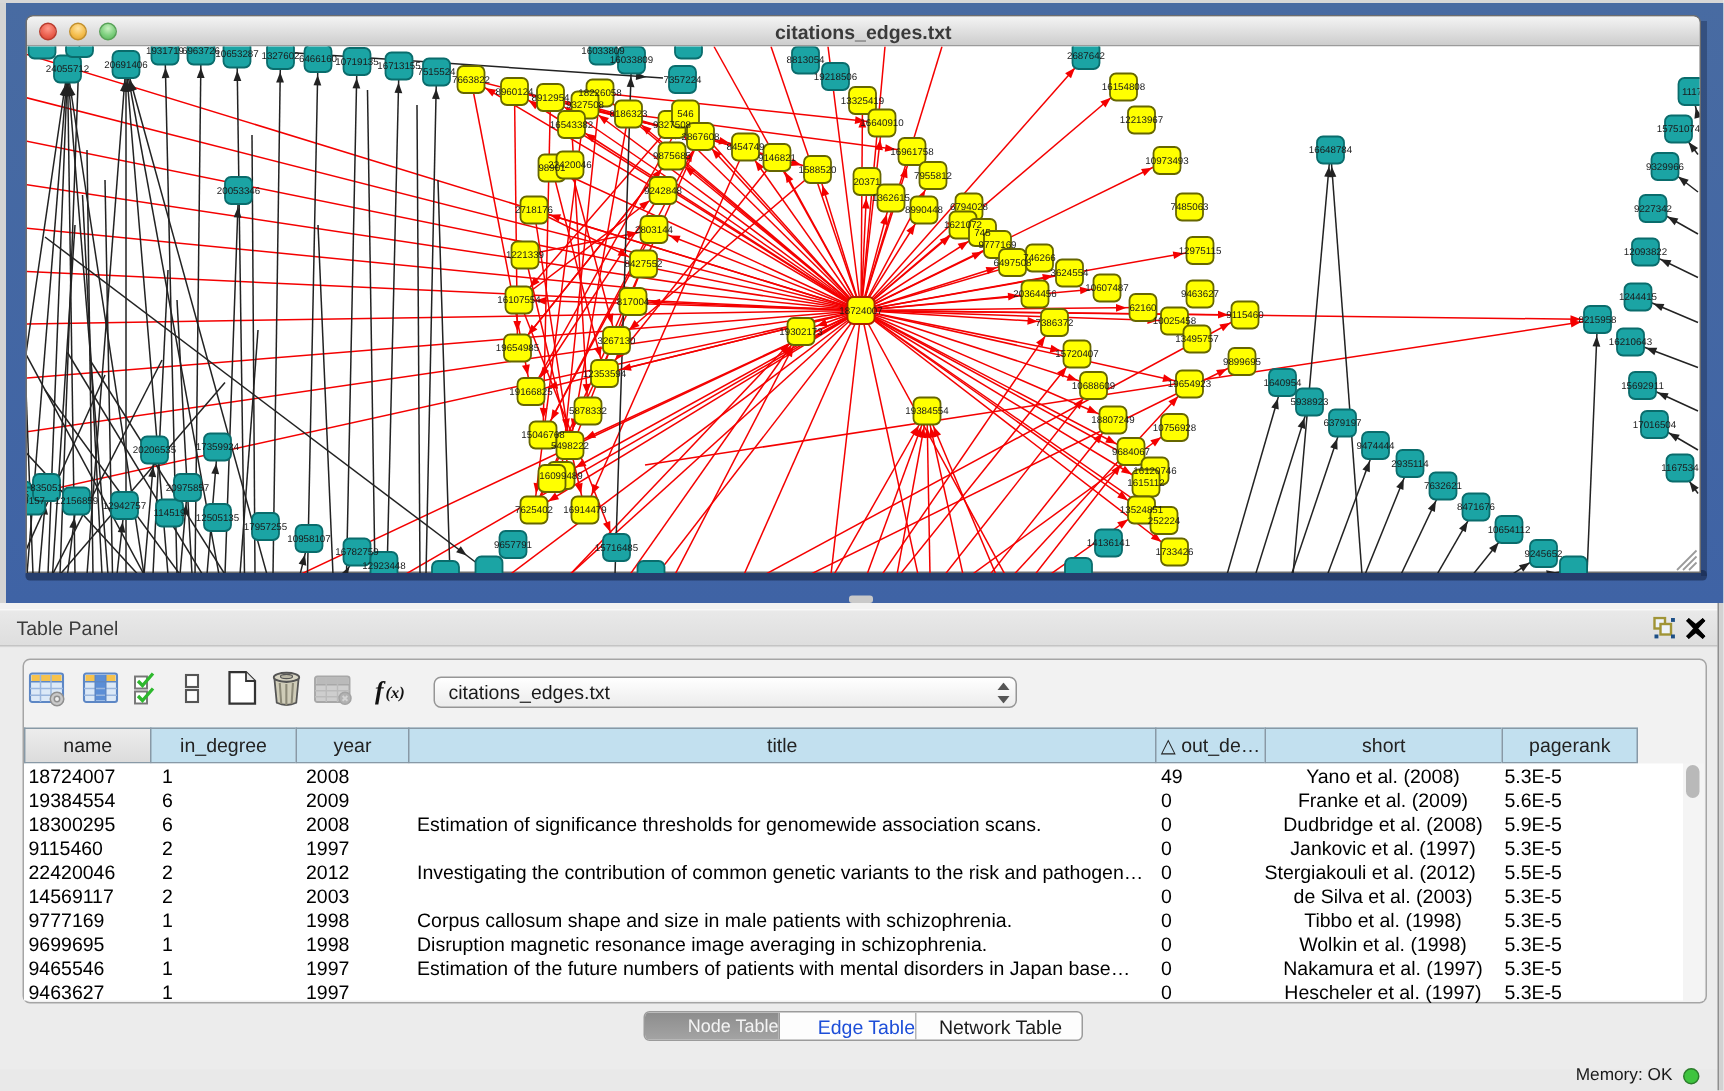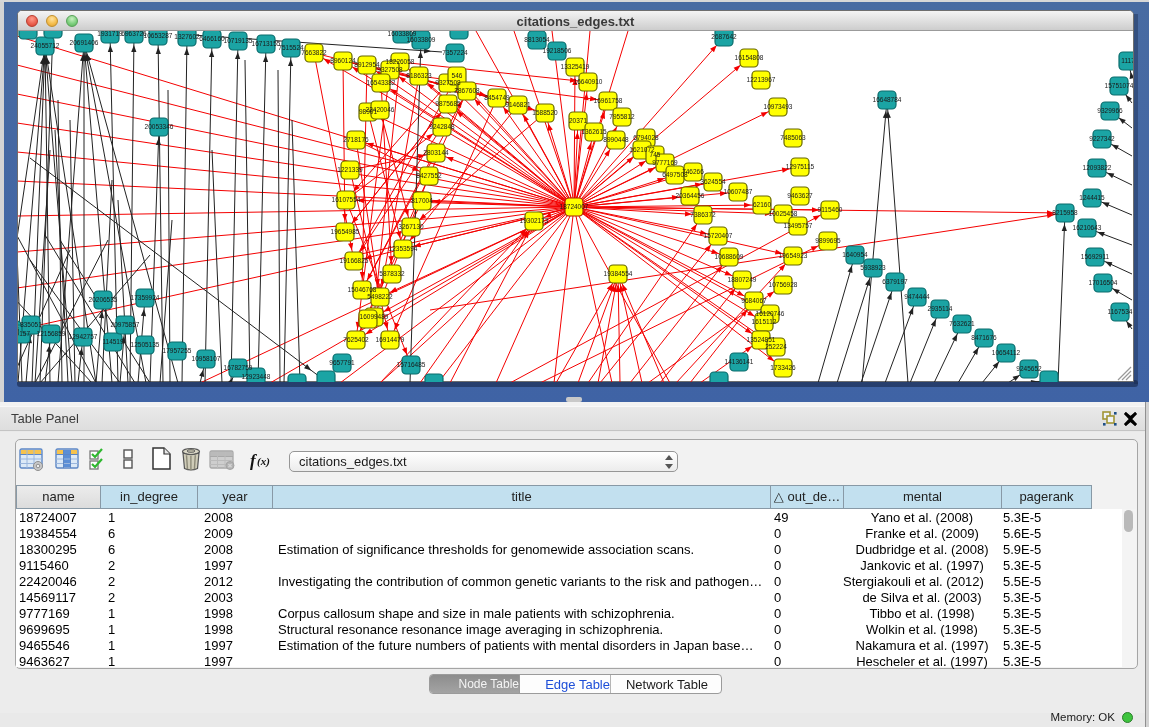--- a/index.html
+++ b/index.html
@@ -786,21 +786,21 @@
 <svg width="10" height="14" viewBox="0 0 10 14" style="position:absolute;left:664px;top:455px">
 <path d="M5,0 L9,5 L1,5 Z" fill="#555"></path>
     <path d="M5,14 L9,9 L1,9 Z" fill="#555"></path>
 </svg>
 
 <div class="hcell" style="left:16px;width:84px;background:linear-gradient(#ececec,#dcdcdc)">name</div>
 <div class="hcell" style="left:100px;width:97px">in_degree</div>
 <div class="hcell" style="left:197px;width:75px">year</div>
 <div class="hcell" style="left:272px;width:498px">title</div>
 <div class="hcell" style="left:770px;width:73px">△&nbsp;out_de…</div>
-<div class="hcell" style="left:843px;width:158px">mental</div>
+<div class="hcell" style="left:843px;width:158px">short</div>
 <div class="hcell" style="left:1001px;width:91px;border-right:1px solid #8899a6">pagerank</div>
 
 <div style="position:absolute;left:16px;top:509px;width:1106px;height:158px;background:#fff"></div>
 <div class="trow" style="top:509px">
 <span style="left:3px">18724007</span>
 <span style="left:92px">1</span>
 <span style="left:188px">2008</span>
 <span style="left:758px">49</span>
 <span style="left:827px;width:158px;text-align:center">Yano et al. (2008)</span>
 <span style="left:987px">5.3E-5</span>
@@ -853,21 +853,21 @@
 <span style="left:188px">1998</span>
 <span style="left:262px">Corpus callosum shape and size in male patients with schizophrenia.</span>
 <span style="left:758px">0</span>
 <span style="left:827px;width:158px;text-align:center">Tibbo et al. (1998)</span>
 <span style="left:987px">5.3E-5</span>
 </div>
 <div class="trow" style="top:621px">
 <span style="left:3px">9699695</span>
 <span style="left:92px">1</span>
 <span style="left:188px">1998</span>
-<span style="left:262px">Structural resonance resonance image averaging in schizophrenia.</span>
+<span style="left:262px">Disruption magnetic resonance image averaging in schizophrenia.</span>
 <span style="left:758px">0</span>
 <span style="left:827px;width:158px;text-align:center">Wolkin et al. (1998)</span>
 <span style="left:987px">5.3E-5</span>
 </div>
 <div class="trow" style="top:637px">
 <span style="left:3px">9465546</span>
 <span style="left:92px">1</span>
 <span style="left:188px">1997</span>
 <span style="left:262px">Estimation of the future numbers of patients with mental disorders in Japan base…</span>
 <span style="left:758px">0</span>

